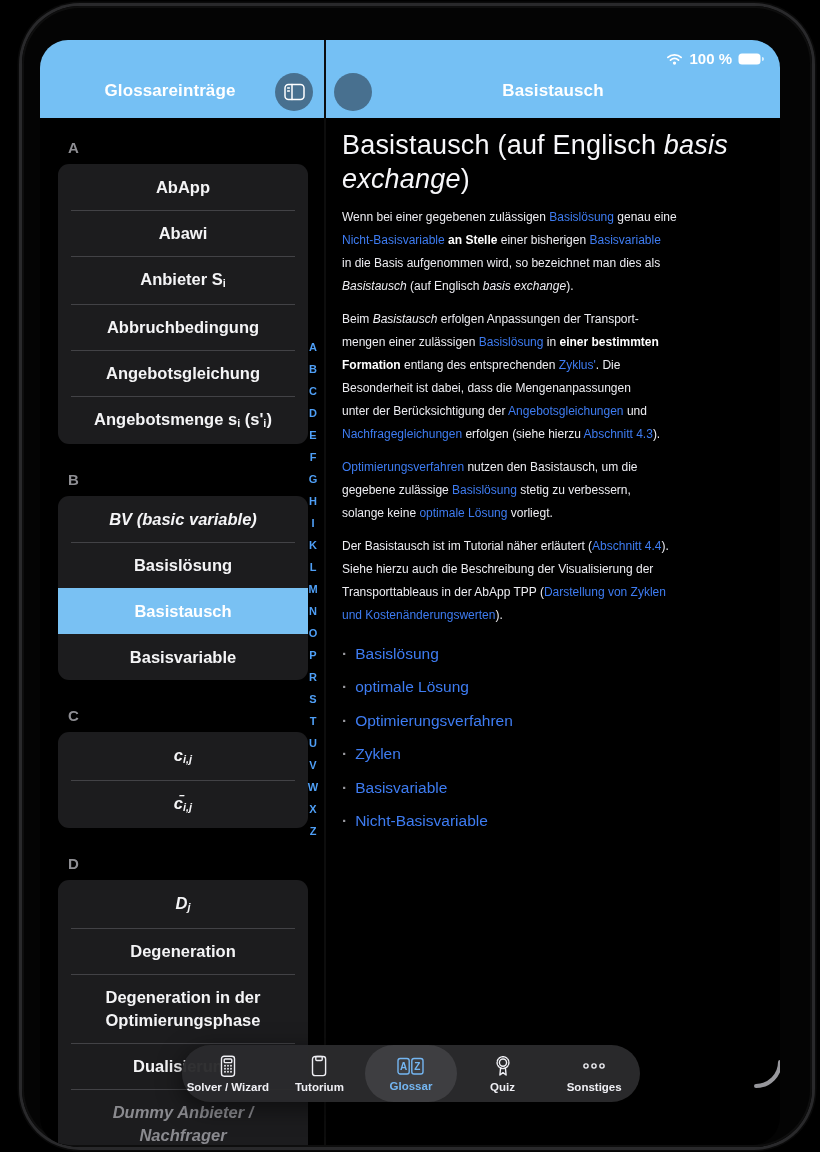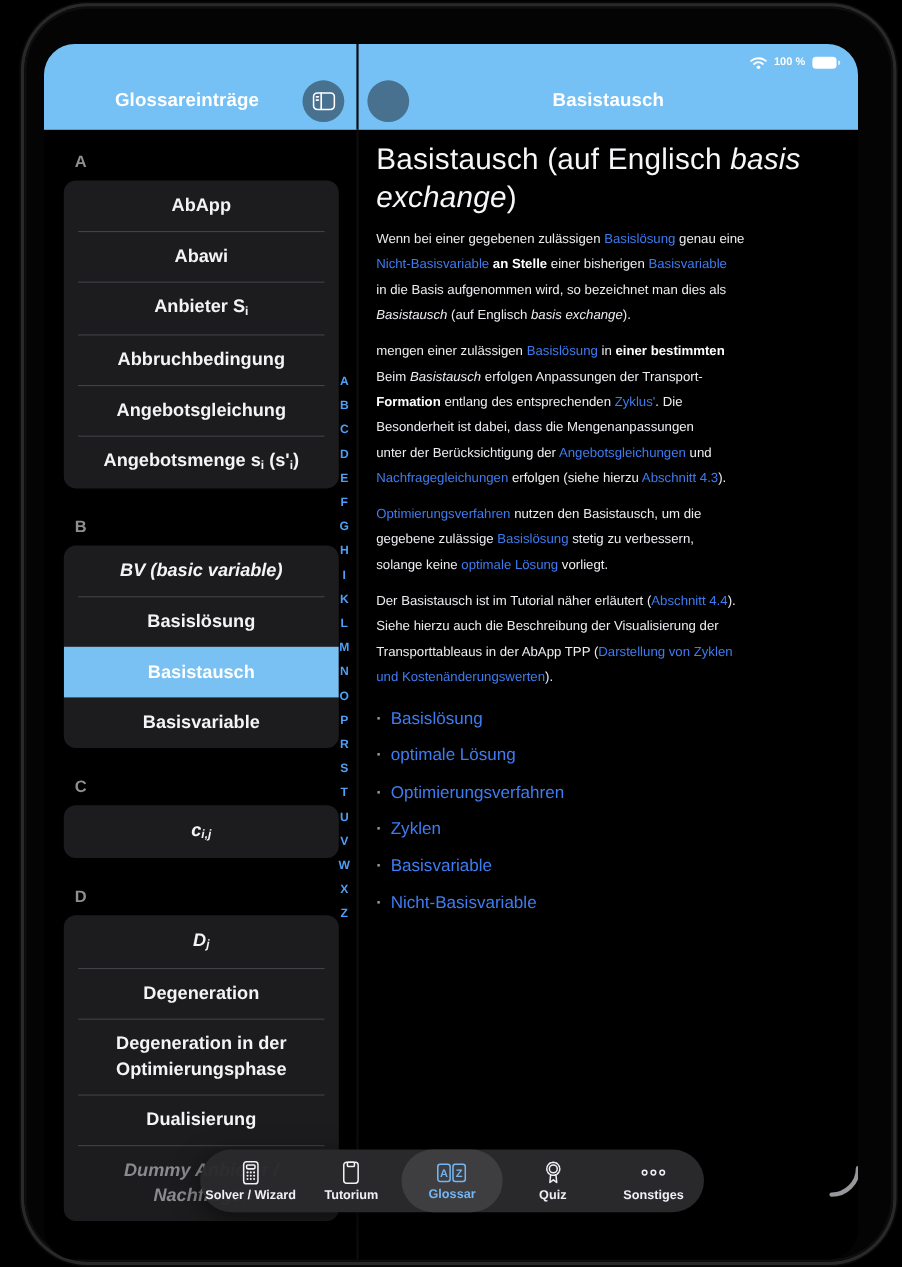--- a/index.html
+++ b/index.html
@@ -29,21 +29,21 @@
   .header .half-r{position:absolute;left:286px;top:0;width:454px;height:78px;}
   .header .hsplit{position:absolute;left:284px;top:0;width:2px;height:78px;background:#0b0d10;}
   .nav-title{position:absolute;top:41px;left:0;right:0;text-align:center;color:#fff;
     font-size:17px;font-weight:700;letter-spacing:.1px;}
   .half-l .nav-title{right:40px;}
   .circ-btn{position:absolute;top:33px;width:38px;height:38px;border-radius:50%;background:#48708F;
     display:flex;align-items:center;justify-content:center;}
   .half-l .circ-btn{left:235px;}
   .half-r .circ-btn{left:8px;}
   .statusbar{position:absolute;top:10px;right:16px;display:flex;align-items:center;gap:6px;color:#fff;}
-  .statusbar .pct{font-size:10px;font-weight:600;}
+  .statusbar .pct{font-size:15px;font-weight:600;}
 
   
   .sidebar{position:absolute;left:0;top:78px;width:284px;height:1027px;overflow:hidden;}
   .sec-letter{margin:0 0 6px 28px;font-size:15px;font-weight:600;color:#8E8E93;line-height:20px;}
   .sec{margin-top:26px;}
   .sec.first{margin-top:20px;}
   .card{margin:0 16px 0 18px;background:#1C1C1E;border-radius:11px;overflow:hidden;list-style:none;}
   .row{position:relative;padding:11.5px 14px;font-size:16.5px;line-height:23px;font-weight:600;color:#F4F4F6;text-align:center;}
   .row + .row::before{content:"";position:absolute;left:13px;right:13px;top:0;height:1px;background:rgba(99,99,104,.55);}
   .row.selected{background:var(--c-sel);color:#fff;}
@@ -158,20 +158,21 @@
               <div class="row"><span class="it">BV (basic variable)</span></div>
               <div class="row"><span>Basislösung</span></div>
               <div class="row selected"><span>Basistausch</span></div>
               <div class="row"><span>Basisvariable</span></div>
             </div>
           </div>
           <div class="sec">
             <div class="sec-letter">C</div>
             <div class="card">
               <div class="row"><span class="it">c</span><span class="it sb">i,j</span></div>
+              <div class="row"><span class="it">c̄</span><span class="it sb">i,j</span></div>
             </div>
           </div>
           <div class="sec">
             <div class="sec-letter">D</div>
             <div class="card">
               <div class="row"><span class="it">D</span><span class="it sb">j</span></div>
               <div class="row"><span>Degeneration</span></div>
               <div class="row"><span>Degeneration in der</span><br><span>Optimierungsphase</span></div>
               <div class="row"><span>Dualisierung</span></div>
               <div class="row muted"><span class="it">Dummy Anbieter /</span><br><span class="it">Nachfrager</span></div>
@@ -211,22 +212,22 @@
             <div class="tline"><span class="it">exchange</span><span>)</span></div>
           </div>
         <div>
             <div class="para">
               <div class="bline"><span>Wenn bei einer gegebenen zulässigen </span><span class="lk">Basislösung</span><span> genau eine</span></div>
               <div class="bline"><span class="lk">Nicht-Basisvariable</span><span> </span><span class="bd">an Stelle</span><span> einer bisherigen </span><span class="lk">Basisvariable</span></div>
               <div class="bline"><span>in die Basis aufgenommen wird, so bezeichnet man dies als</span></div>
               <div class="bline"><span class="it">Basistausch</span><span> (auf Englisch </span><span class="it">basis exchange</span><span>).</span></div>
             </div>
             <div class="para">
+              <div class="bline"><span>Beim </span><span class="it">Basistausch</span><span> erfolgen Anpassungen der Transport-</span></div>
               <div class="bline"><span>mengen einer zulässigen </span><span class="lk">Basislösung</span><span> in </span><span class="bd">einer bestimmten</span></div>
-              <div class="bline"><span>Beim </span><span class="it">Basistausch</span><span> erfolgen Anpassungen der Transport-</span></div>
               <div class="bline"><span class="bd">Formation</span><span> entlang des entsprechenden </span><span class="lk">Zyklus'</span><span>. Die</span></div>
               <div class="bline"><span>Besonderheit ist dabei, dass die Mengenanpassungen</span></div>
               <div class="bline"><span>unter der Berücksichtigung der </span><span class="lk">Angebotsgleichungen</span><span> und</span></div>
               <div class="bline"><span class="lk">Nachfragegleichungen</span><span> erfolgen (siehe hierzu </span><span class="lk">Abschnitt 4.3</span><span>).</span></div>
             </div>
             <div class="para">
               <div class="bline"><span class="lk">Optimierungsverfahren</span><span> nutzen den Basistausch, um die</span></div>
               <div class="bline"><span>gegebene zulässige </span><span class="lk">Basislösung</span><span> stetig zu verbessern,</span></div>
               <div class="bline"><span>solange keine </span><span class="lk">optimale Lösung</span><span> vorliegt.</span></div>
             </div>

